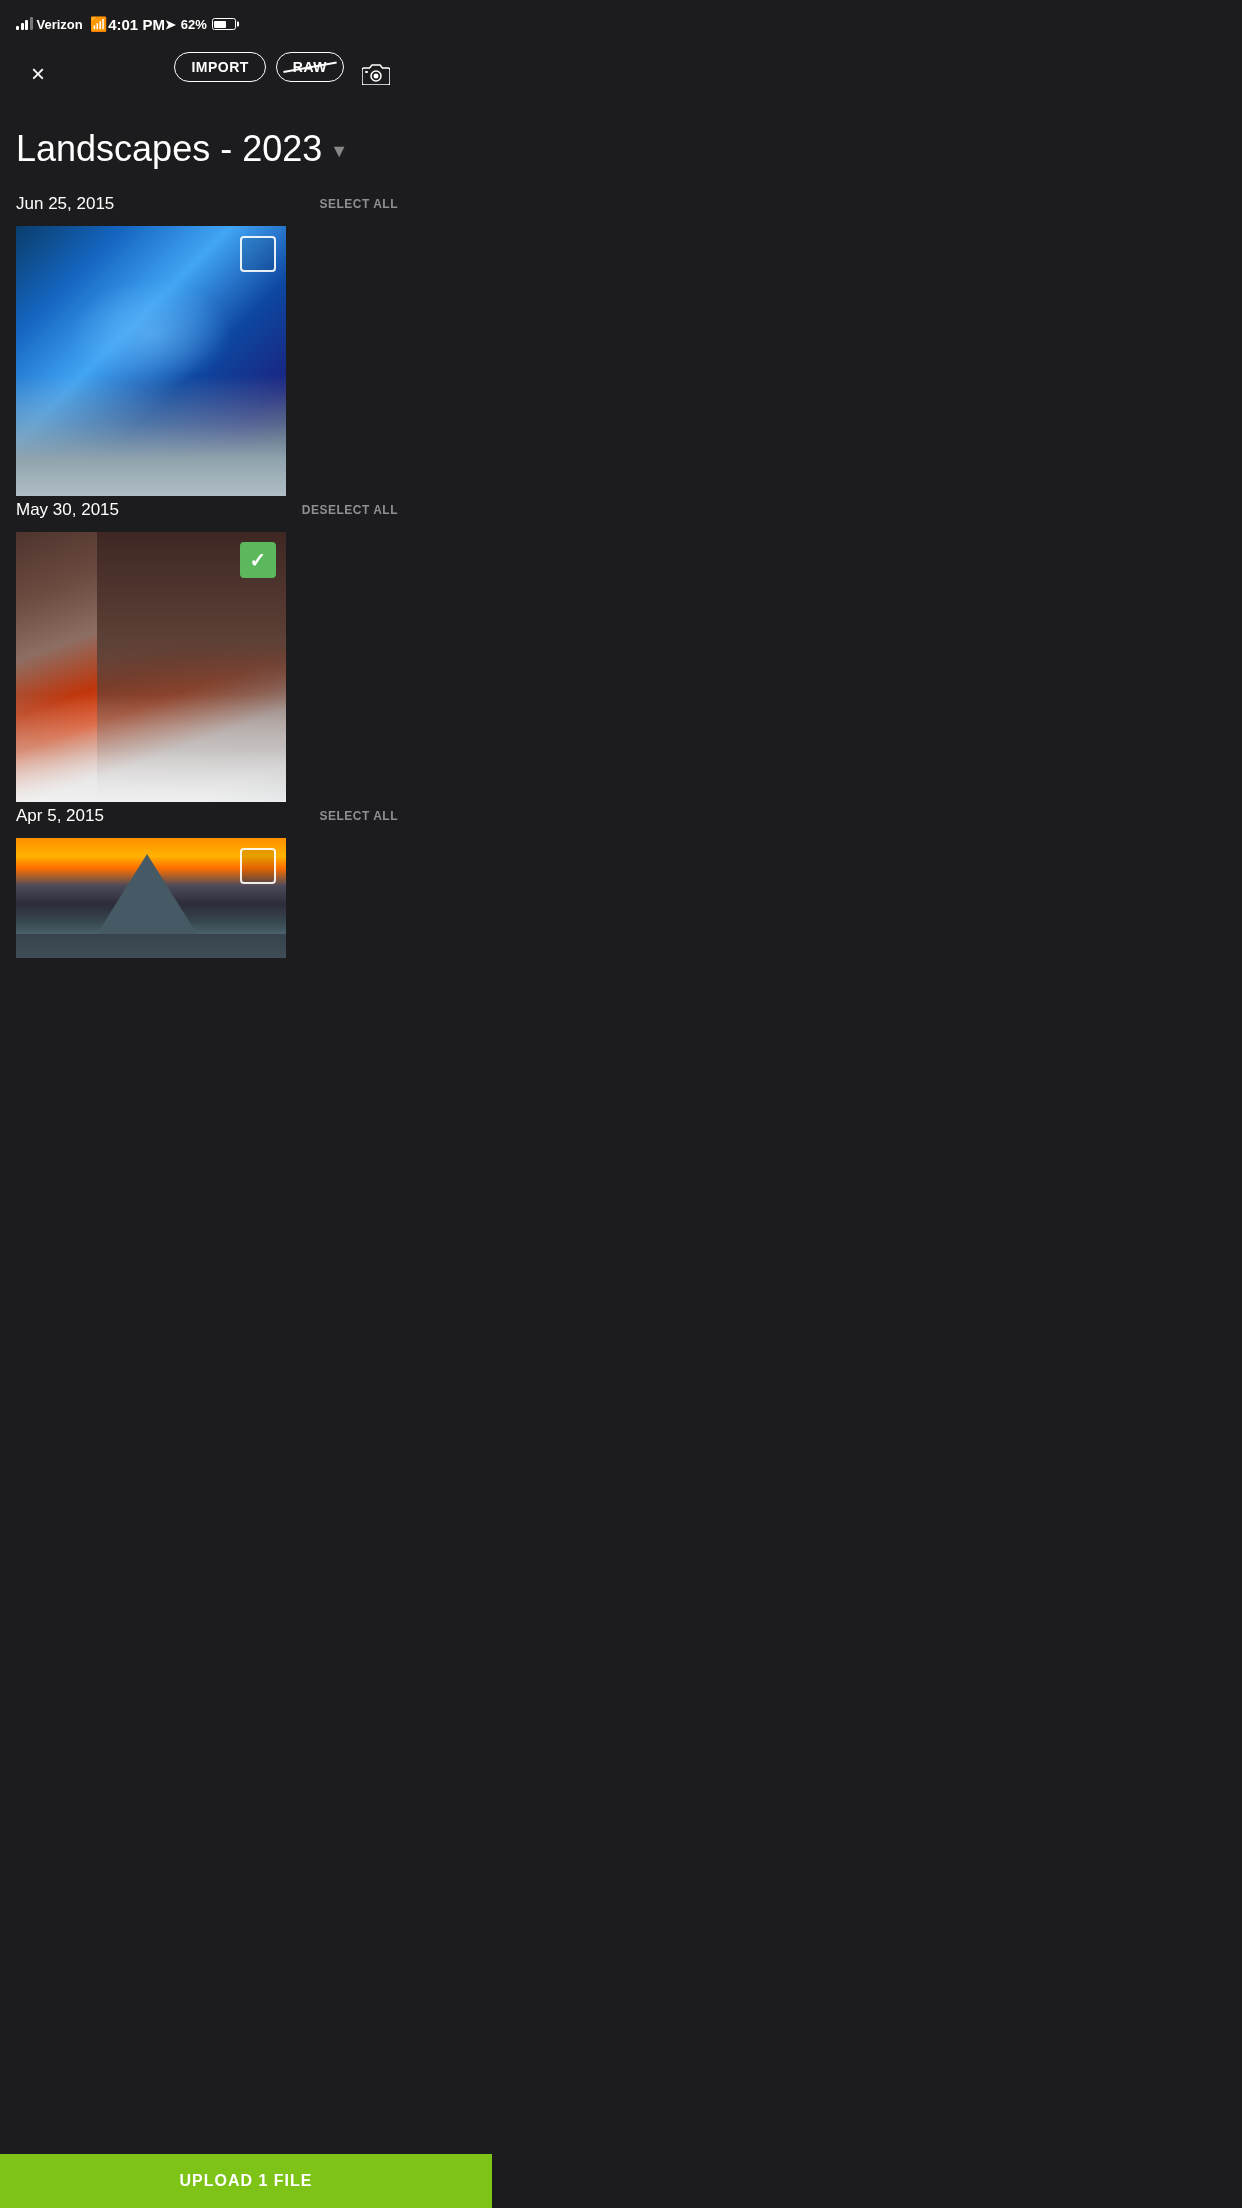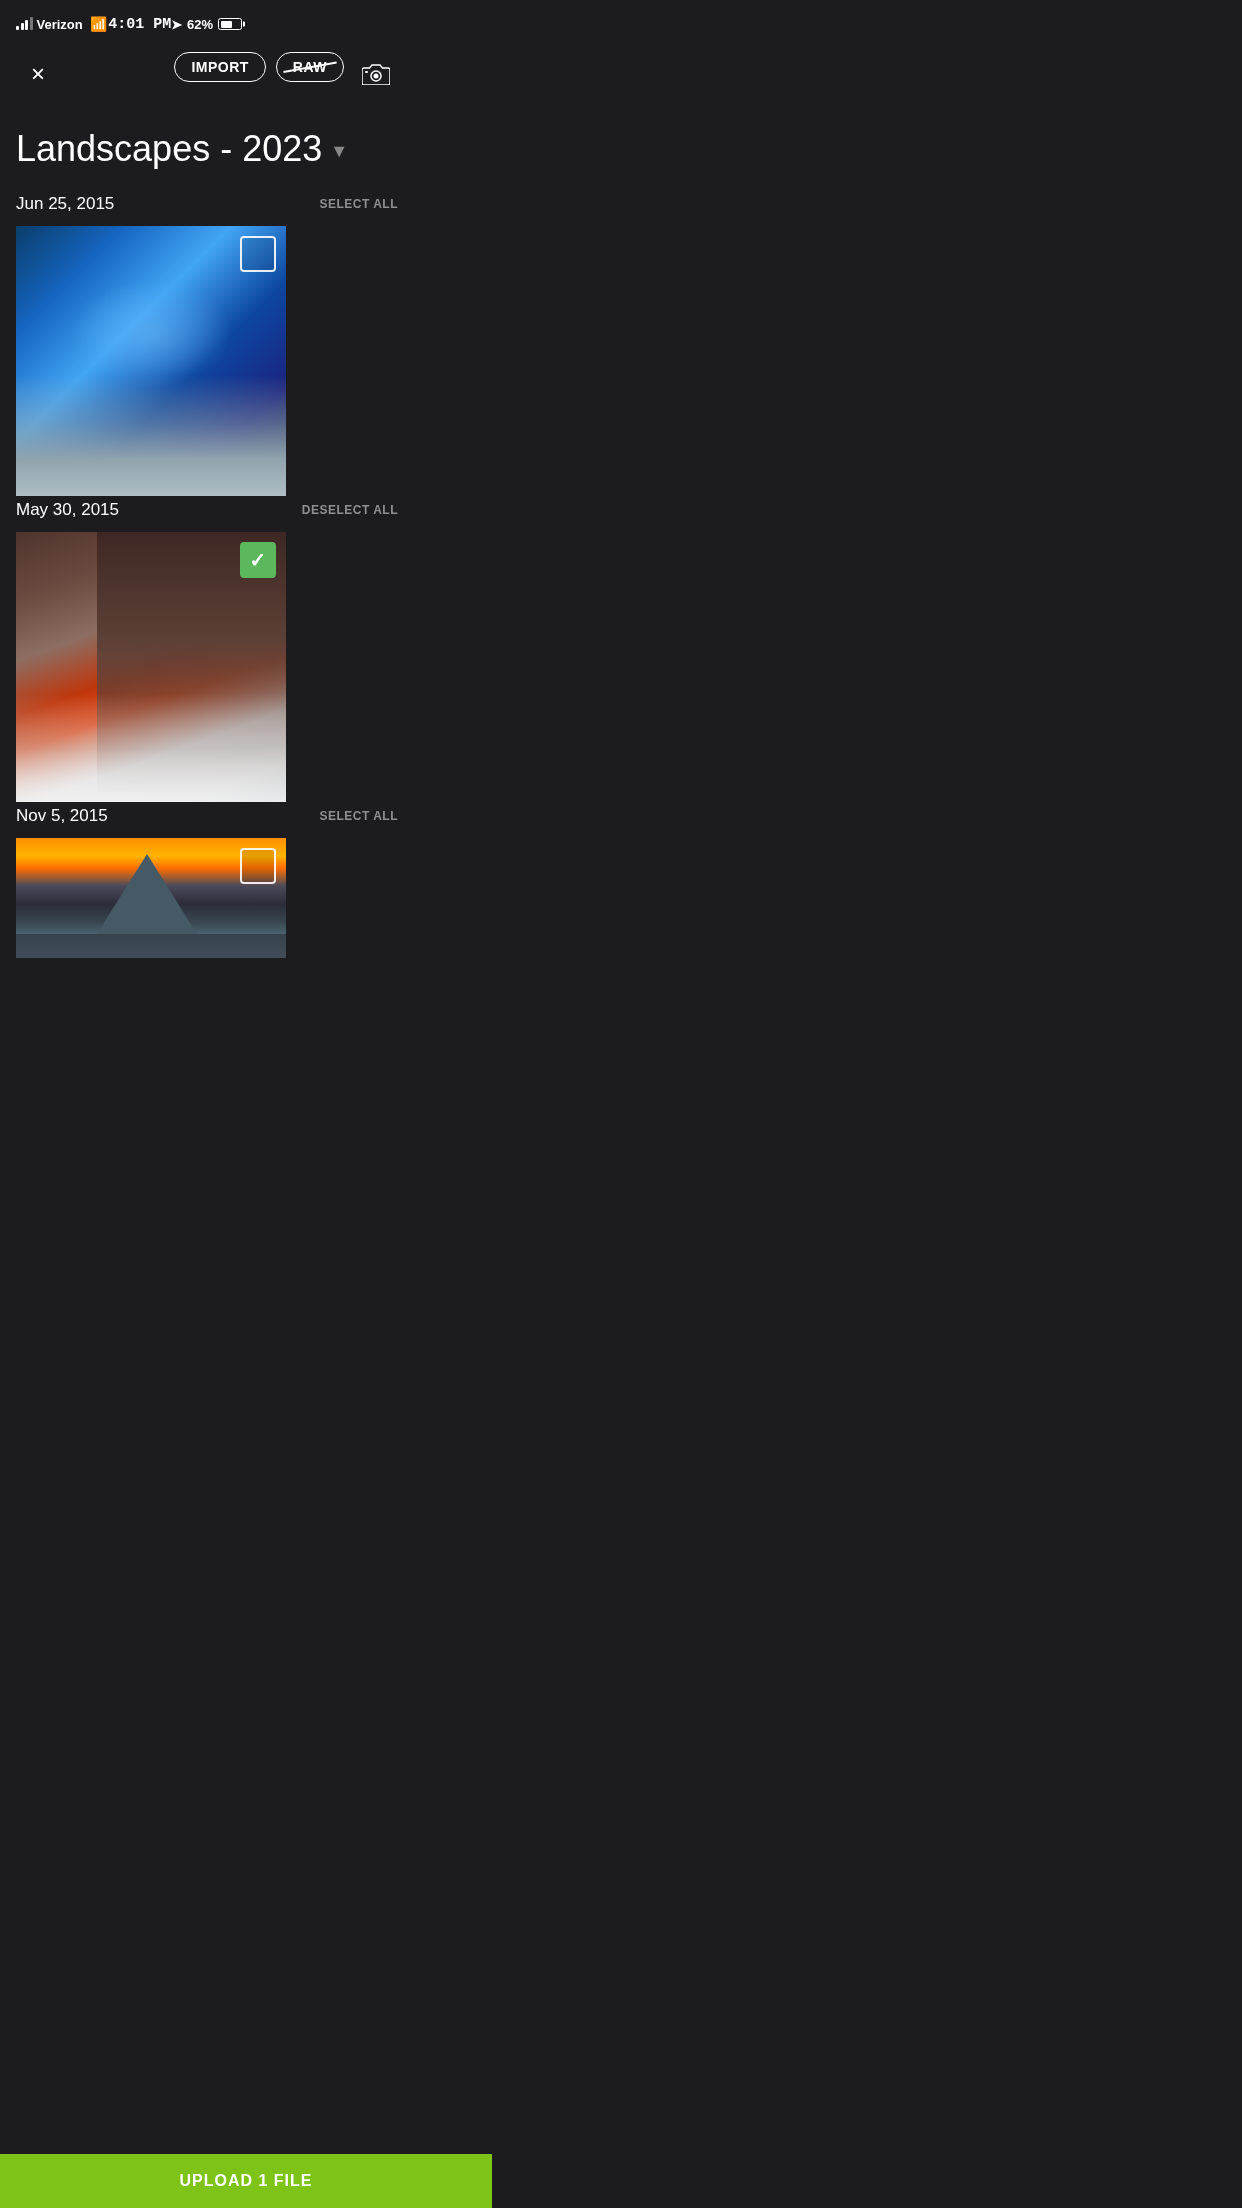--- a/index.html
+++ b/index.html
@@ -46,21 +46,20 @@
     }
 
     .wifi-icon {
       margin-left: 4px;
       font-size: 14px;
     }
 
     .status-center {
       font-size: 15px;
       font-weight: 600;
-      font-family: Liberation Mono, monospace;
     }
 
     .status-right {
       display: flex;
       align-items: center;
       gap: 5px;
       font-size: 13px;
     }
 
     .battery-container {
@@ -445,21 +444,21 @@
     <div class="photo-grid">
       <div class="photo-item">
         <div class="photo-canyon"></div>
         <div class="checkbox-overlay checked"></div>
       </div>
     </div>
   </div>
 
   <div class="date-section">
     <div class="date-header">
-      <span class="date-label">Nov 5, 2015</span>
+      <span class="date-label">Apr 5, 2015</span>
       <span class="select-all-btn">SELECT ALL</span>
     </div>
     <div class="photo-grid">
       <div class="photo-item">
         <div class="photo-mountain"></div>
         <div class="checkbox-overlay"></div>
       </div>
     </div>
   </div>
 

